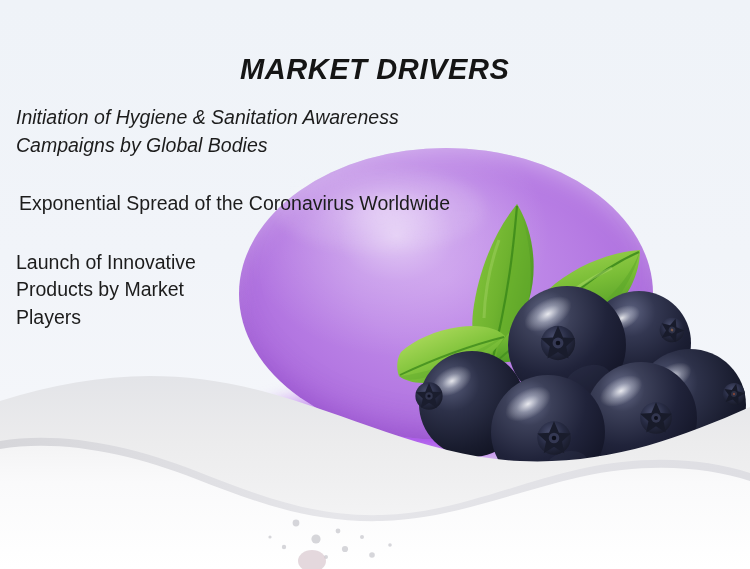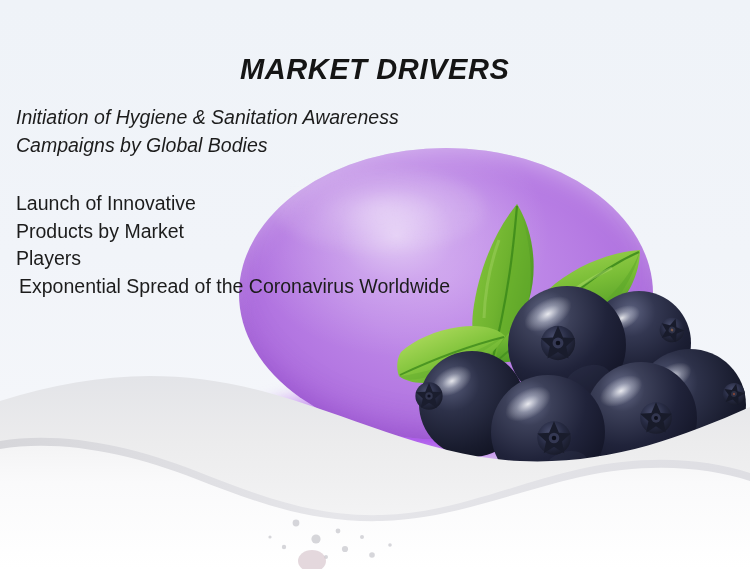--- a/index.html
+++ b/index.html
@@ -365,17 +365,17 @@
       <circle cx="270" cy="118" r="1.6"></circle>
       <circle cx="326" cy="138" r="2.0"></circle>
     </g>
     <ellipse cx="312" cy="142" rx="14" ry="11" fill="#d9c8cf" opacity="0.7"></ellipse>
   </svg>
 
   <h1 id="title">MARKET DRIVERS</h1>
 
   <ul id="drivers-list">
     <li class="driver-item d0">Initiation of Hygiene &amp; Sanitation Awareness Campaigns by Global Bodies</li>
+    <li class="driver-item d1">Exponential Spread of the Coronavirus Worldwide</li>
     <li class="driver-item d2">Launch of Innovative Products by Market Players</li>
-    <li class="driver-item d1">Exponential Spread of the Coronavirus Worldwide</li>
   </ul>
 
 </div>
 
 </body></html>

